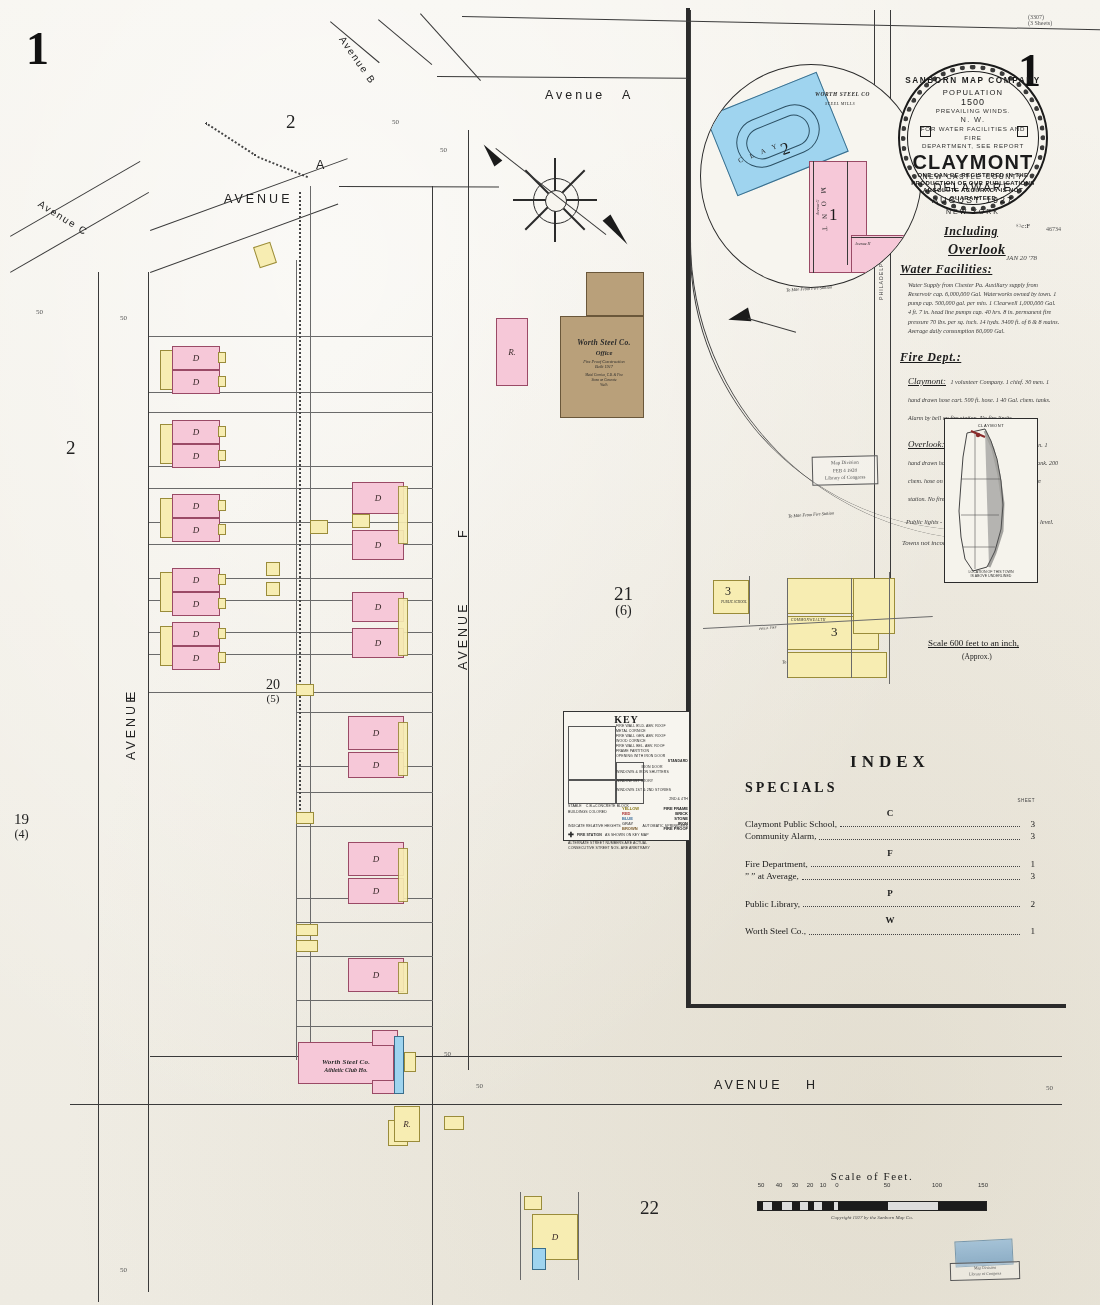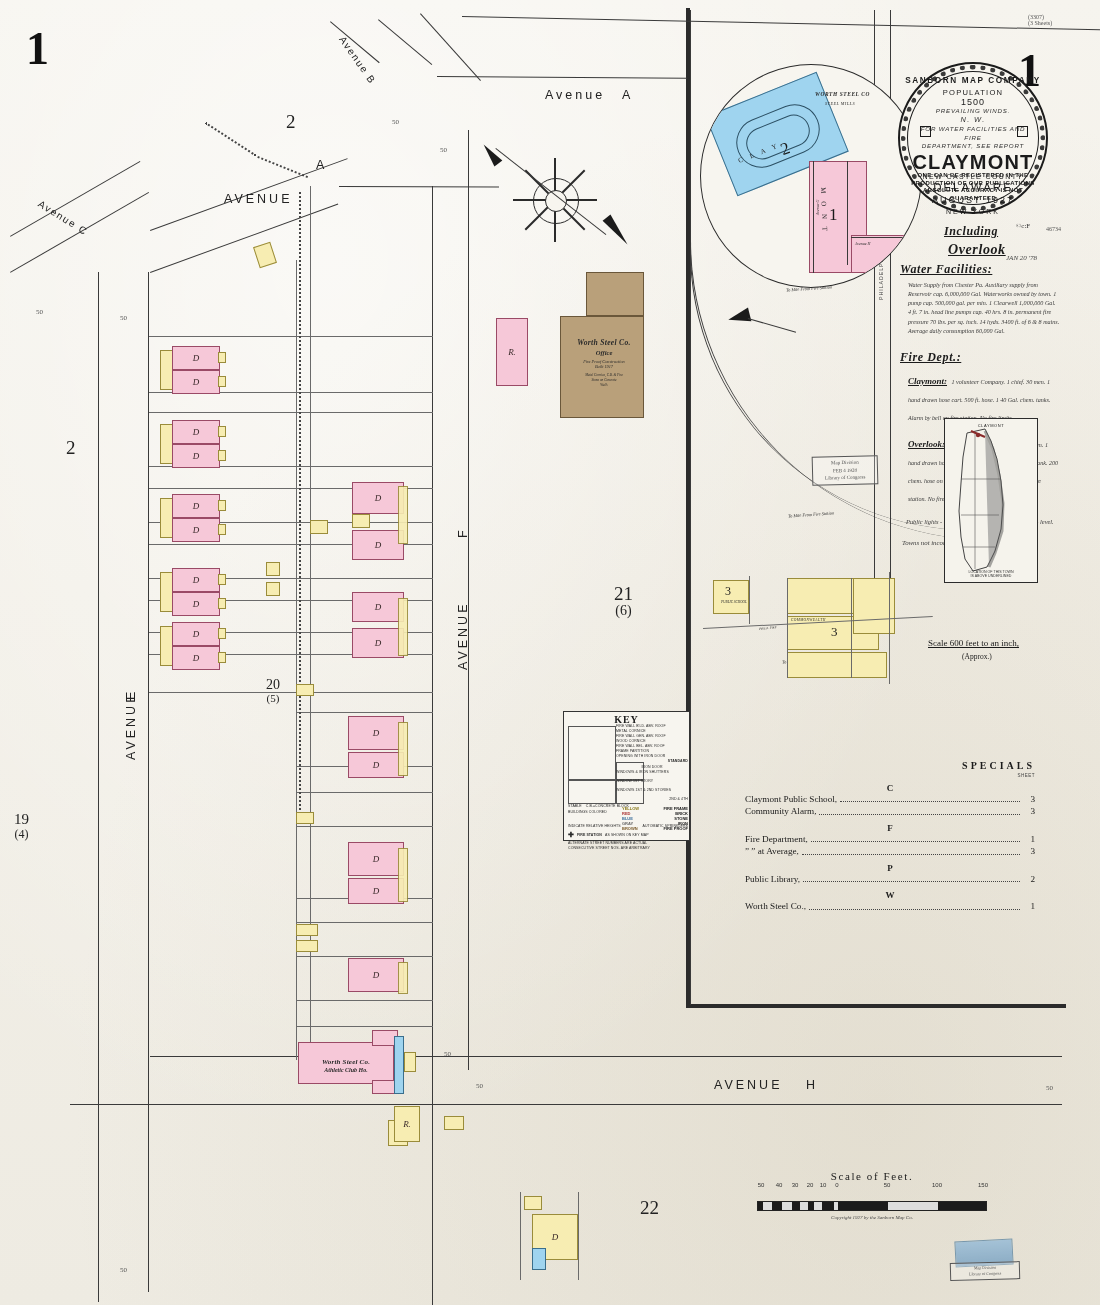--- a/index.html
+++ b/index.html
@@ -51,37 +51,37 @@
   #seal .ring2{position:absolute;inset:9px;border-radius:50%;border:1px solid #1b1b1b;}
   #seal .dotring{position:absolute;inset:3px;border-radius:50%;
     border:5px dotted #1b1b1b;opacity:.85;}
   #seal .arc-top,#seal .arc-bot{position:absolute;left:0;right:0;text-align:center;
     font-size:8.2px;letter-spacing:1.6px;font-weight:700;}
   #seal .arc-top{top:14px;}
   #seal .arc-bot{bottom:12px;font-size:6px;letter-spacing:.4px;line-height:1.25;padding:0 12px;}
   #seal .inner{position:absolute;left:14px;right:14px;top:26px;text-align:center;}
   #seal .pop{font-size:7.6px;letter-spacing:1.2px;}
   #seal .popn{font-size:9px;letter-spacing:1px;}
-  #seal .wind{font-size:6.2px;letter-spacing:.8px;line-height:1.35;color:#333;font-style:italic;}
+  #seal .wind{font-size:6.2px;letter-spacing:.8px;line-height:1.35;color:#333;}
   #seal .city{font-size:20px;letter-spacing:1.2px;font-weight:700;margin-top:2px;line-height:1;}
   #seal .county{font-size:7px;letter-spacing:1.4px;margin-top:1px;}
   #seal .state{font-size:11.5px;letter-spacing:2px;margin-top:1px;}
   #seal .date{font-size:9px;letter-spacing:2px;margin-top:2px;}
   #seal .ny{font-size:7px;letter-spacing:2px;margin-top:3px;}
 
   .hand{font-family:"Liberation Serif",serif;font-style:italic;color:#2a2a2a;}
   .hand-hd{font-family:"Liberation Serif",serif;font-style:italic;font-weight:700;
            font-size:12px;letter-spacing:.6px;text-decoration:underline;}
-  .hand-sub{font-family:"Liberation Serif",serif;font-style:italic;font-weight:700;font-size:9px;}
+  .hand-sub{font-family:"Liberation Serif",serif;font-style:italic;font-weight:400;font-size:9px;}
   .hand-body{font-family:"Liberation Serif",serif;font-style:italic;font-size:6.1px;line-height:1.5;color:#3a3a3a;}
 
   
   #index{position:absolute;left:745px;top:752px;width:290px;}
   #index .ttl{text-align:center;font-size:17px;letter-spacing:5px;font-weight:700;font-family:"Liberation Serif",serif;}
-  #index .sub{text-align:right;font-size:10px;letter-spacing:3px;font-weight:700;margin-top:8px;font-family:"Liberation Serif",serif;}
+  #index .sub{text-align:left;font-size:14px;letter-spacing:3px;font-weight:700;margin-top:8px;font-family:"Liberation Serif",serif;}
   #index .sheetlbl{text-align:right;font-size:4.5px;letter-spacing:.5px;margin-top:2px;color:#444;}
   #index .grp{text-align:center;font-weight:700;font-size:9px;font-family:"Liberation Serif",serif;margin-top:5px;}
   #index .row{display:flex;align-items:flex-end;font-family:"Liberation Serif",serif;font-size:9.2px;line-height:1.35;}
   #index .row .nm{white-space:nowrap;}
   #index .row .dots{flex:1;border-bottom:1px dotted #444;margin:0 3px 3px 3px;height:7px;}
   #index .row .pg{width:12px;text-align:right;}
 
   
   #keybox{position:absolute;left:563px;top:711px;width:125px;height:128px;
     background:#f7f5ef;border:1px solid #333;}
@@ -577,20 +577,21 @@
         <span style="font-size:7px;font-weight:700;">✚</span>
         <span style="font-weight:700;">FIRE STATION</span>
         <span>AS SHOWN ON KEY MAP</span>
       </div>
       <div class="kline nosel" style="white-space:pre-line;margin-top:1px;">ALTERNATE STREET NUMBERS ARE ACTUAL
 CONSECUTIVE STREET NOS. ARE ARBITRARY</div>
     </div>
   </div>
 
   <div id="index">
+    <div class="ttl nosel">INDEX</div>
     <div class="sub nosel">SPECIALS</div>
     <div class="sheetlbl nosel">SHEET</div>
 
     <div>
       <div class="grp nosel">C</div>
       <div class="row">
         <span class="nm">Claymont Public School,</span>
         <span class="dots"></span>
         <span class="pg">3</span>
       </div>

